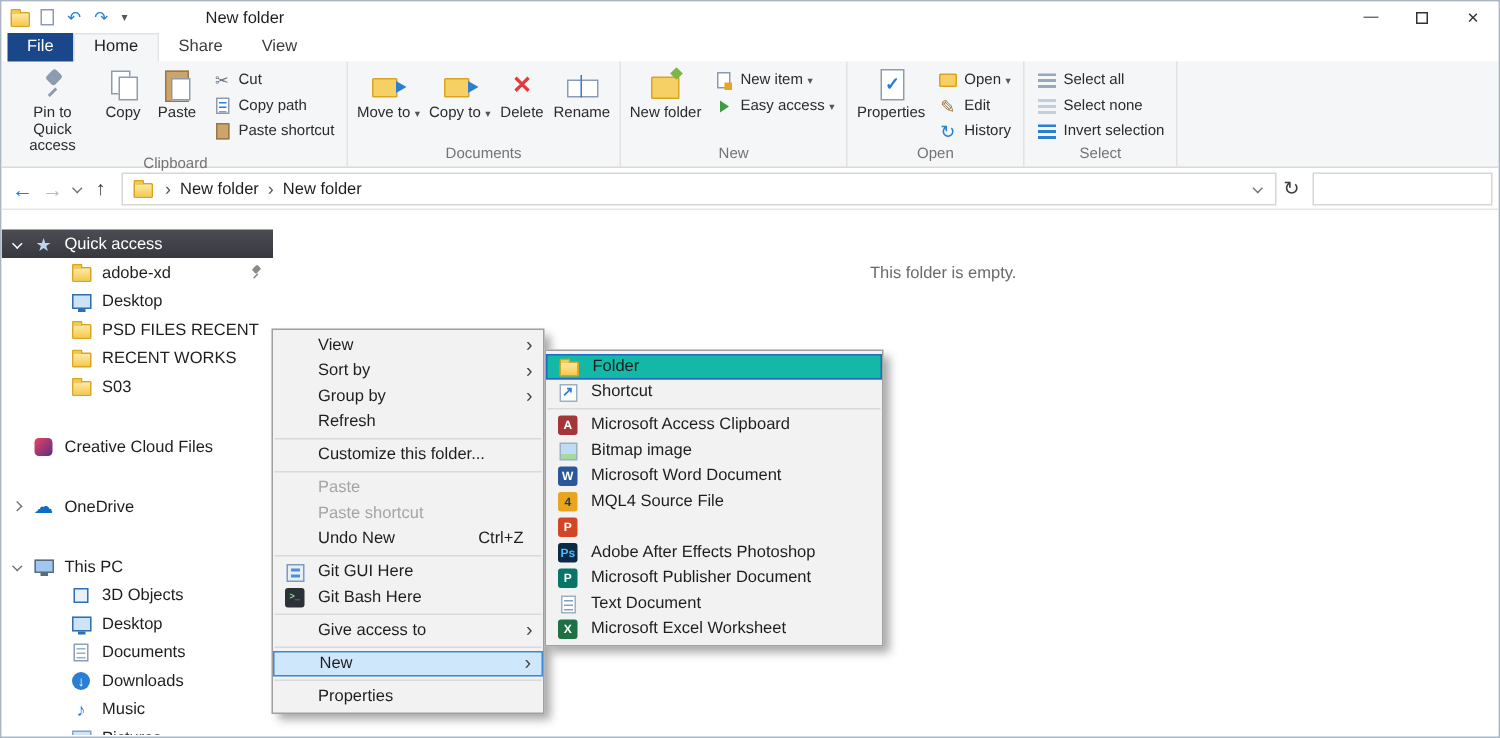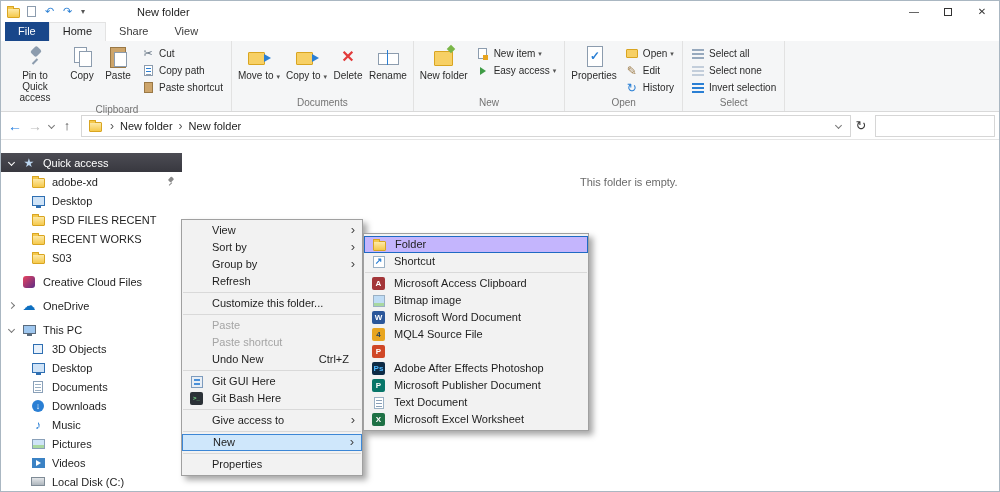--- a/index.html
+++ b/index.html
@@ -81,22 +81,22 @@
 .chev.right{transform:rotate(-45deg)}
 .chev.down{transform:rotate(45deg)}
 .chev.hidden{visibility:hidden}
 .chev-up{position:absolute;left:112px;top:3px;width:6px;height:6px;border-left:1px solid #8a8a8a;border-top:1px solid #8a8a8a;transform:rotate(45deg)}
 
 
 .content{display:flex;height:350px;position:relative;background:#fff}
 .sidebar{width:181px;padding-top:13px;flex:0 0 auto;overflow:hidden}
 .srow{height:19px;display:flex;align-items:center;padding-left:8px;position:relative}
 .srow .chev{margin-right:8px}
-.srow.indent{padding-left:30px}
-.srow.gap{margin-top:5px}
+.srow.indent{padding-left:46px}
+.srow.gap{margin-top:21px}
 .srow.sel{background:linear-gradient(#4c4c54,#38383f);color:#fff}
 .srow.sel .chev{border-color:#fff}
 .sic{width:14px;margin-right:7px;display:flex;justify-content:center;align-items:center;flex:0 0 auto}
 .slabel{white-space:nowrap}
 .star-g{color:#6ea3d8;font-size:12px}
 .srow.sel .star-g{color:#bcd6f0}
 .cloud-g{color:#0e6fc0;font-size:13px}
 .music-g{color:#2a7fd4;font-size:12px}
 .pin-g{position:absolute;right:6px;top:5px;width:10px;height:10px}
 .pin-g::before{content:"";position:absolute;left:3px;top:0;width:4px;height:5px;background:#8a8a8a;border-radius:1px;transform:rotate(45deg)}
@@ -130,21 +130,21 @@
 .menu{position:absolute;background:#f2f2f2;border:1px solid #a0a0a0;box-shadow:4px 4px 6px rgba(0,0,0,.35);padding:2px 0}
 #ctx{left:180px;top:218px;width:182px;z-index:20}
 #sub{left:362px;top:232px;width:226px;z-index:21}
 .mitem{position:relative;height:17px;line-height:17px;padding-left:30px;white-space:nowrap}
 .mitem .arr{position:absolute;right:7px;top:0;height:17px;line-height:16px;font-size:13px;color:#454545}
 .mitem .sc{position:absolute;right:13px;top:0}
 .mitem.dis{color:#a5a5a5}
 .msep{height:1px;background:#d9d9d9;margin:2px 1px}
 .mitem.hl{border:1px solid #3c87d6;background:#cfe7fb;line-height:15px}
 .mitem.hl .arr{line-height:14px}
-#sub .mitem.hl{border:1px solid #1f6ac4;background:#c4b5fd}
+#sub .mitem.hl{border:1px solid #1f6ac4;background:#14b8a6}
 .mi{position:absolute;left:8px;top:2px;width:13px;height:13px;display:flex;align-items:center;justify-content:center}
 .mi .i-folder{margin-top:0}
 .appic{width:13px;height:13px;border-radius:2px;background:#888;color:#fff;font-size:8px;font-weight:bold;display:flex;align-items:center;justify-content:center}
 .ap-access{background:#a33639}
 .ap-word{background:#2b579a}
 .ap-ppt{background:#d04727}
 .ap-pub{background:#077568}
 .ap-excel{background:#1e7145}
 .ap-ps{background:#0d2a44;color:#4db8ff}
 .ap-mql{background:#e8a520;color:#21415e}

